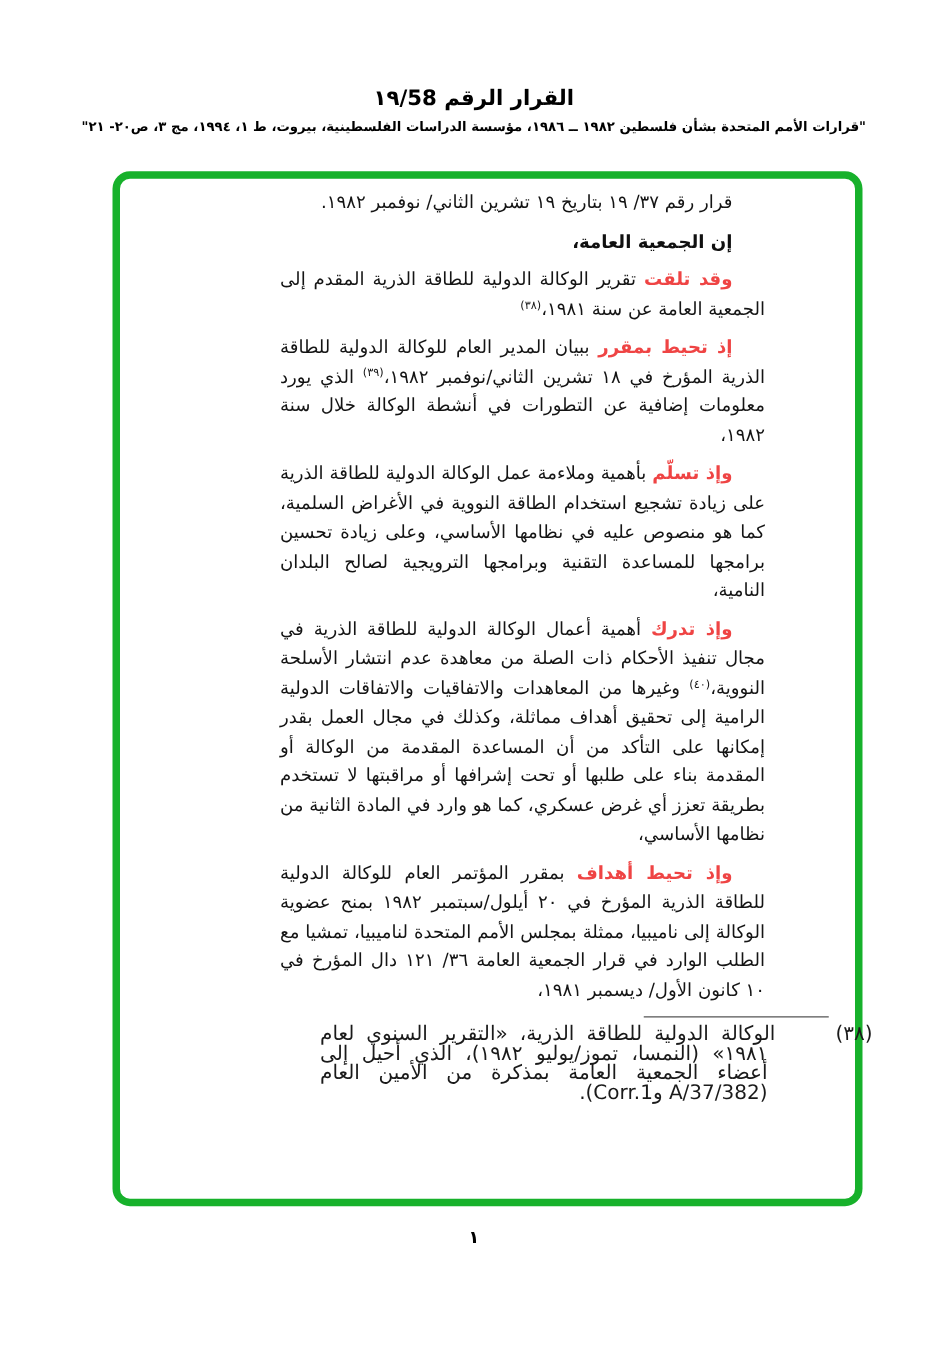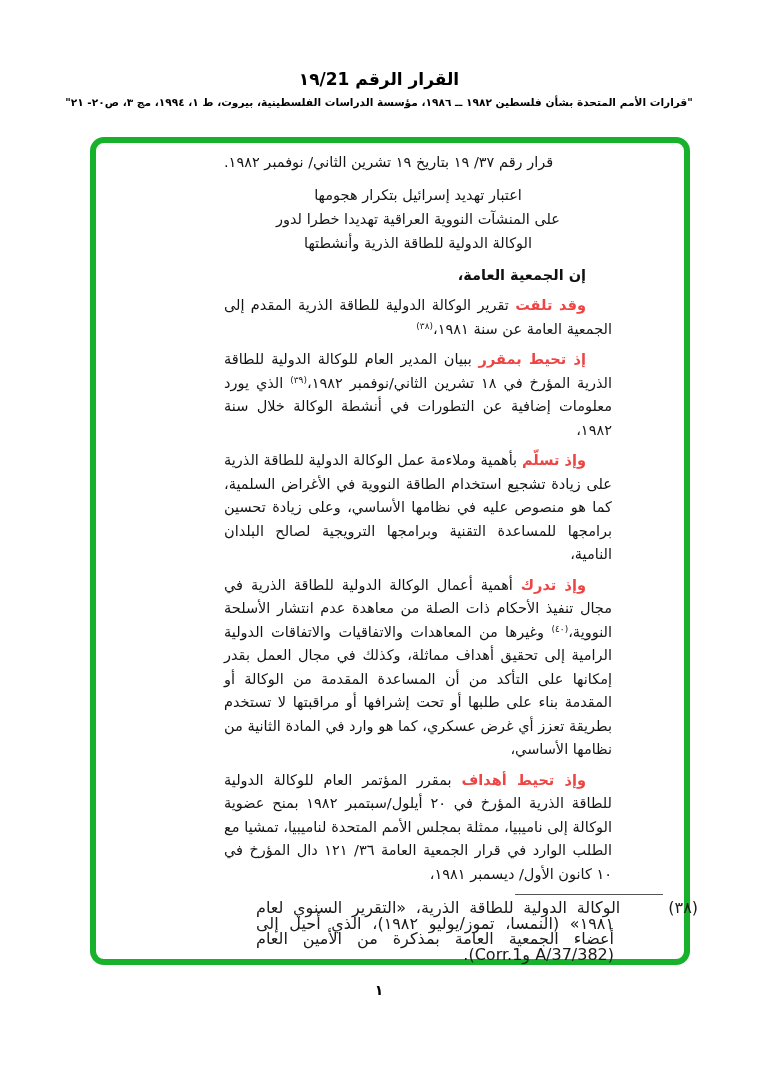--- a/index.html
+++ b/index.html
@@ -17,21 +17,21 @@
     line-height:14px;white-space:nowrap;
   }
   .frame{
     position:absolute;left:90px;top:137px;width:600px;height:828px;
     border:6px solid #17b12b;border-radius:14px;box-sizing:border-box;
     background:#fff;
   }
   .frame-inner{padding-top:8px;}
   .body-col{margin:0 72px 0 128px;direction:rtl;}
   .date-line{
-    font-size:14.5px;line-height:23px;text-align:left;padding-right:26px;color:#141414;
+    font-size:14.5px;line-height:23px;text-align:right;padding-right:26px;color:#141414;
   }
   .res-heading{margin:9px 0 8px 0;text-align:center;}
   .res-heading div{font-size:14.5px;line-height:24px;color:#141414;}
   .opening{
     font-size:14.5px;line-height:23px;font-weight:bold;text-align:right;
     text-indent:26px;margin:9px 0 4px 0;color:#101010;
   }
   .para{
     font-size:14.5px;line-height:23.5px;text-align:justify;text-indent:26px;
     margin:7px 0;color:#141414;
@@ -50,33 +50,28 @@
   .fn-marker{display:inline-block;min-width:26px;}
   .page-number{
     position:absolute;left:0;right:0;top:982px;text-align:center;
     font-size:14px;font-weight:bold;color:#000;
   }
 </style>
 </head>
 <body>
 
 <div class="header">
-  <div class="doc-title">القرار الرقم ١٩/21</div>
+  <div class="doc-title">القرار الرقم ١٩/58</div>
   <div class="doc-source">"قرارات الأمم المتحدة بشأن فلسطين ١٩٨٢ ــ ١٩٨٦، مؤسسة الدراسات الفلسطينية، بيروت، ط ١، ١٩٩٤، مج ٣، ص٢٠- ٢١"</div>
 </div>
 
 <div class="frame">
   <div class="frame-inner">
     <div class="body-col">
       <div class="date-line">قرار رقم ٣٧/ ١٩ بتاريخ ١٩ تشرين الثاني/ نوفمبر ١٩٨٢.</div>
-      <div class="res-heading" id="res-heading">
-          <div>اعتبار تهديد إسرائيل بتكرار هجومها</div>
-          <div>على المنشآت النووية العراقية تهديدا خطرا لدور</div>
-          <div>الوكالة الدولية للطاقة الذرية وأنشطتها</div>
-        </div>
       <div class="opening">إن الجمعية العامة،</div>
       <div id="paragraphs">
           <p class="para"><b>وقد تلقت</b> تقرير الوكالة الدولية للطاقة الذرية المقدم إلى الجمعية العامة عن سنة ١٩٨١،<sup>(٣٨)</sup></p>
           <p class="para"><b>إذ تحيط بمقرر</b> ببيان المدير العام للوكالة الدولية للطاقة الذرية المؤرخ في ١٨ تشرين الثاني/نوفمبر ١٩٨٢،<sup>(٣٩)</sup> الذي يورد معلومات إضافية عن التطورات في أنشطة الوكالة خلال سنة ١٩٨٢،</p>
           <p class="para"><b>وإذ تسلّم</b> بأهمية وملاءمة عمل الوكالة الدولية للطاقة الذرية على زيادة تشجيع استخدام الطاقة النووية في الأغراض السلمية، كما هو منصوص عليه في نظامها الأساسي، وعلى زيادة تحسين برامجها للمساعدة التقنية وبرامجها الترويجية لصالح البلدان النامية،</p>
           <p class="para"><b>وإذ تدرك</b> أهمية أعمال الوكالة الدولية للطاقة الذرية في مجال تنفيذ الأحكام ذات الصلة من معاهدة عدم انتشار الأسلحة النووية،<sup>(٤٠)</sup> وغيرها من المعاهدات والاتفاقيات والاتفاقات الدولية الرامية إلى تحقيق أهداف مماثلة، وكذلك في مجال العمل بقدر إمكانها على التأكد من أن المساعدة المقدمة من الوكالة أو المقدمة بناء على طلبها أو تحت إشرافها أو مراقبتها لا تستخدم بطريقة تعزز أي غرض عسكري، كما هو وارد في المادة الثانية من نظامها الأساسي،</p>
           <p class="para"><b>وإذ تحيط أهداف</b> بمقرر المؤتمر العام للوكالة الدولية للطاقة الذرية المؤرخ في ٢٠ أيلول/سبتمبر ١٩٨٢ بمنح عضوية الوكالة إلى ناميبيا، ممثلة بمجلس الأمم المتحدة لناميبيا، تمشيا مع الطلب الوارد في قرار الجمعية العامة ٣٦/ ١٢١ دال المؤرخ في ١٠ كانون الأول/ ديسمبر ١٩٨١،</p>
         </div>
     </div>
     <div class="fn-sep"></div>

